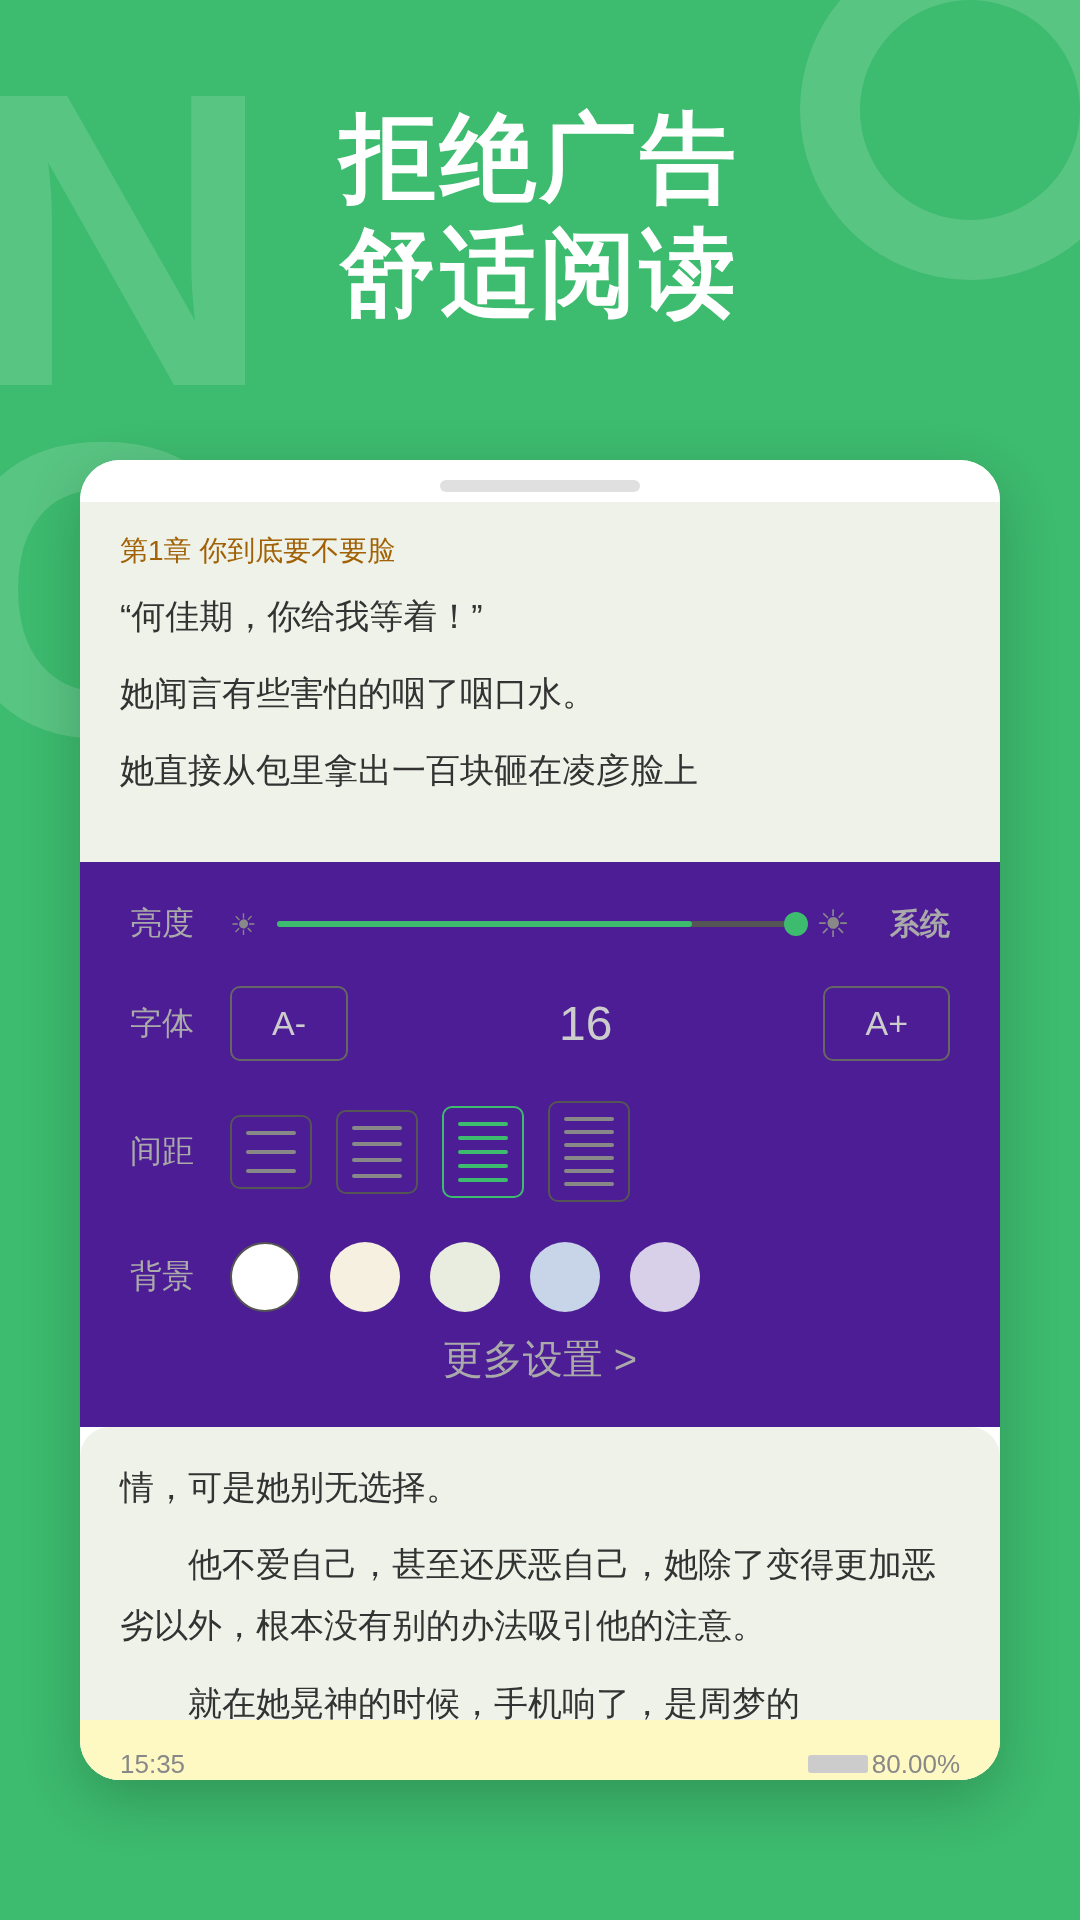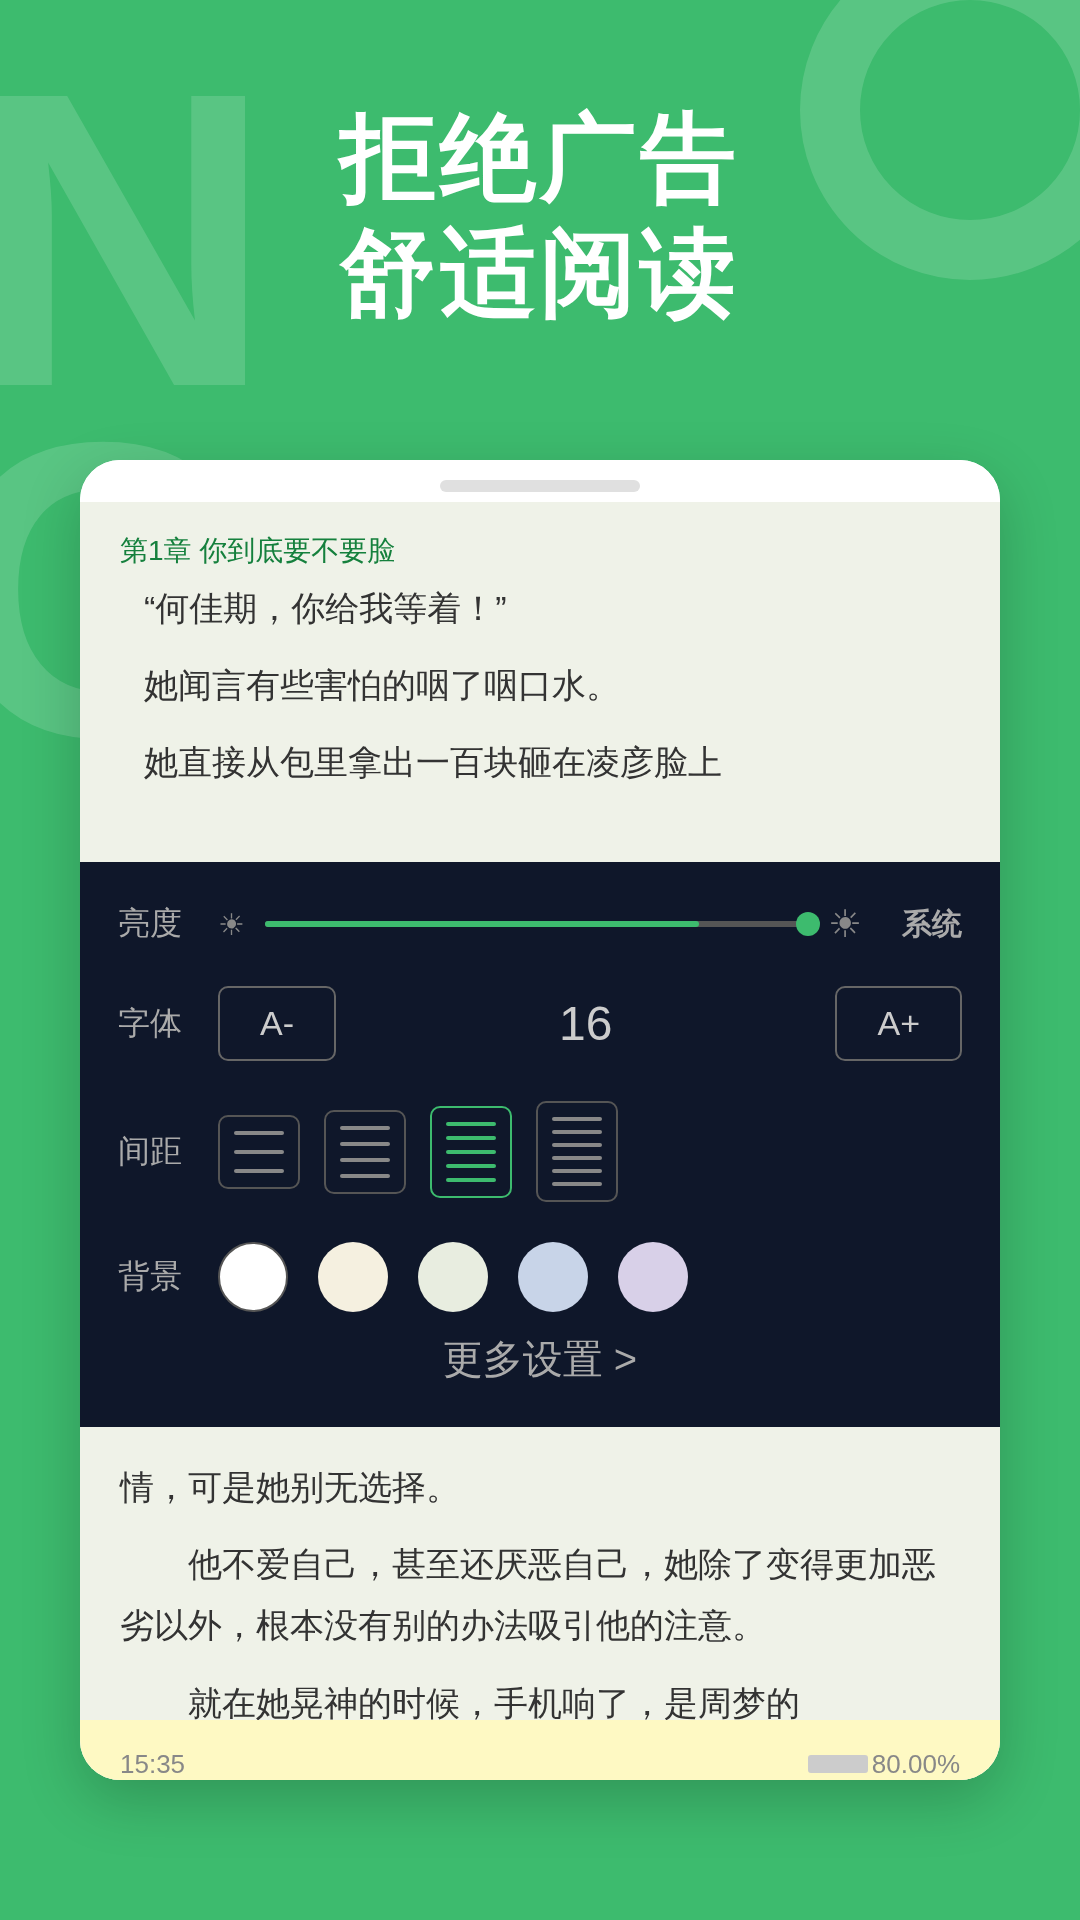--- a/index.html
+++ b/index.html
@@ -91,37 +91,36 @@
     }
 
     
     .reading-content {
       background: #eff2e8;
       padding: 30px 40px 30px 40px;
       min-height: 360px;
     }
     .chapter-title {
       font-size: 28px;
-      color: #15803d;
-      margin-bottom: 8px;
+      color: #a16207;
+      margin-bottom: 16px;
     }
     .reading-text {
       font-size: 34px;
       color: #333;
       line-height: 1.8;
-      margin-left: 24px;
     }
     .reading-text p {
       margin-bottom: 16px;
     }
 
     
     .settings-panel {
-      background: #0f172a;
-      padding: 40px 38px;
+      background: #4c1d95;
+      padding: 40px 50px;
     }
 
     
     .settings-row {
       display: flex;
       align-items: center;
       margin-bottom: 40px;
     }
     .settings-label {
       font-size: 32px;
@@ -251,20 +250,21 @@
     }
     .more-settings-text {
       font-size: 40px;
       color: #aaa;
     }
 
     
     .bottom-reading {
       background: #eff2e8;
       padding: 30px 40px;
+      border-radius: 30px;
     }
     .bottom-reading p {
       font-size: 34px;
       color: #333;
       line-height: 1.8;
       margin-bottom: 16px;
     }
     .indent {
       text-indent: 2em;
     }

